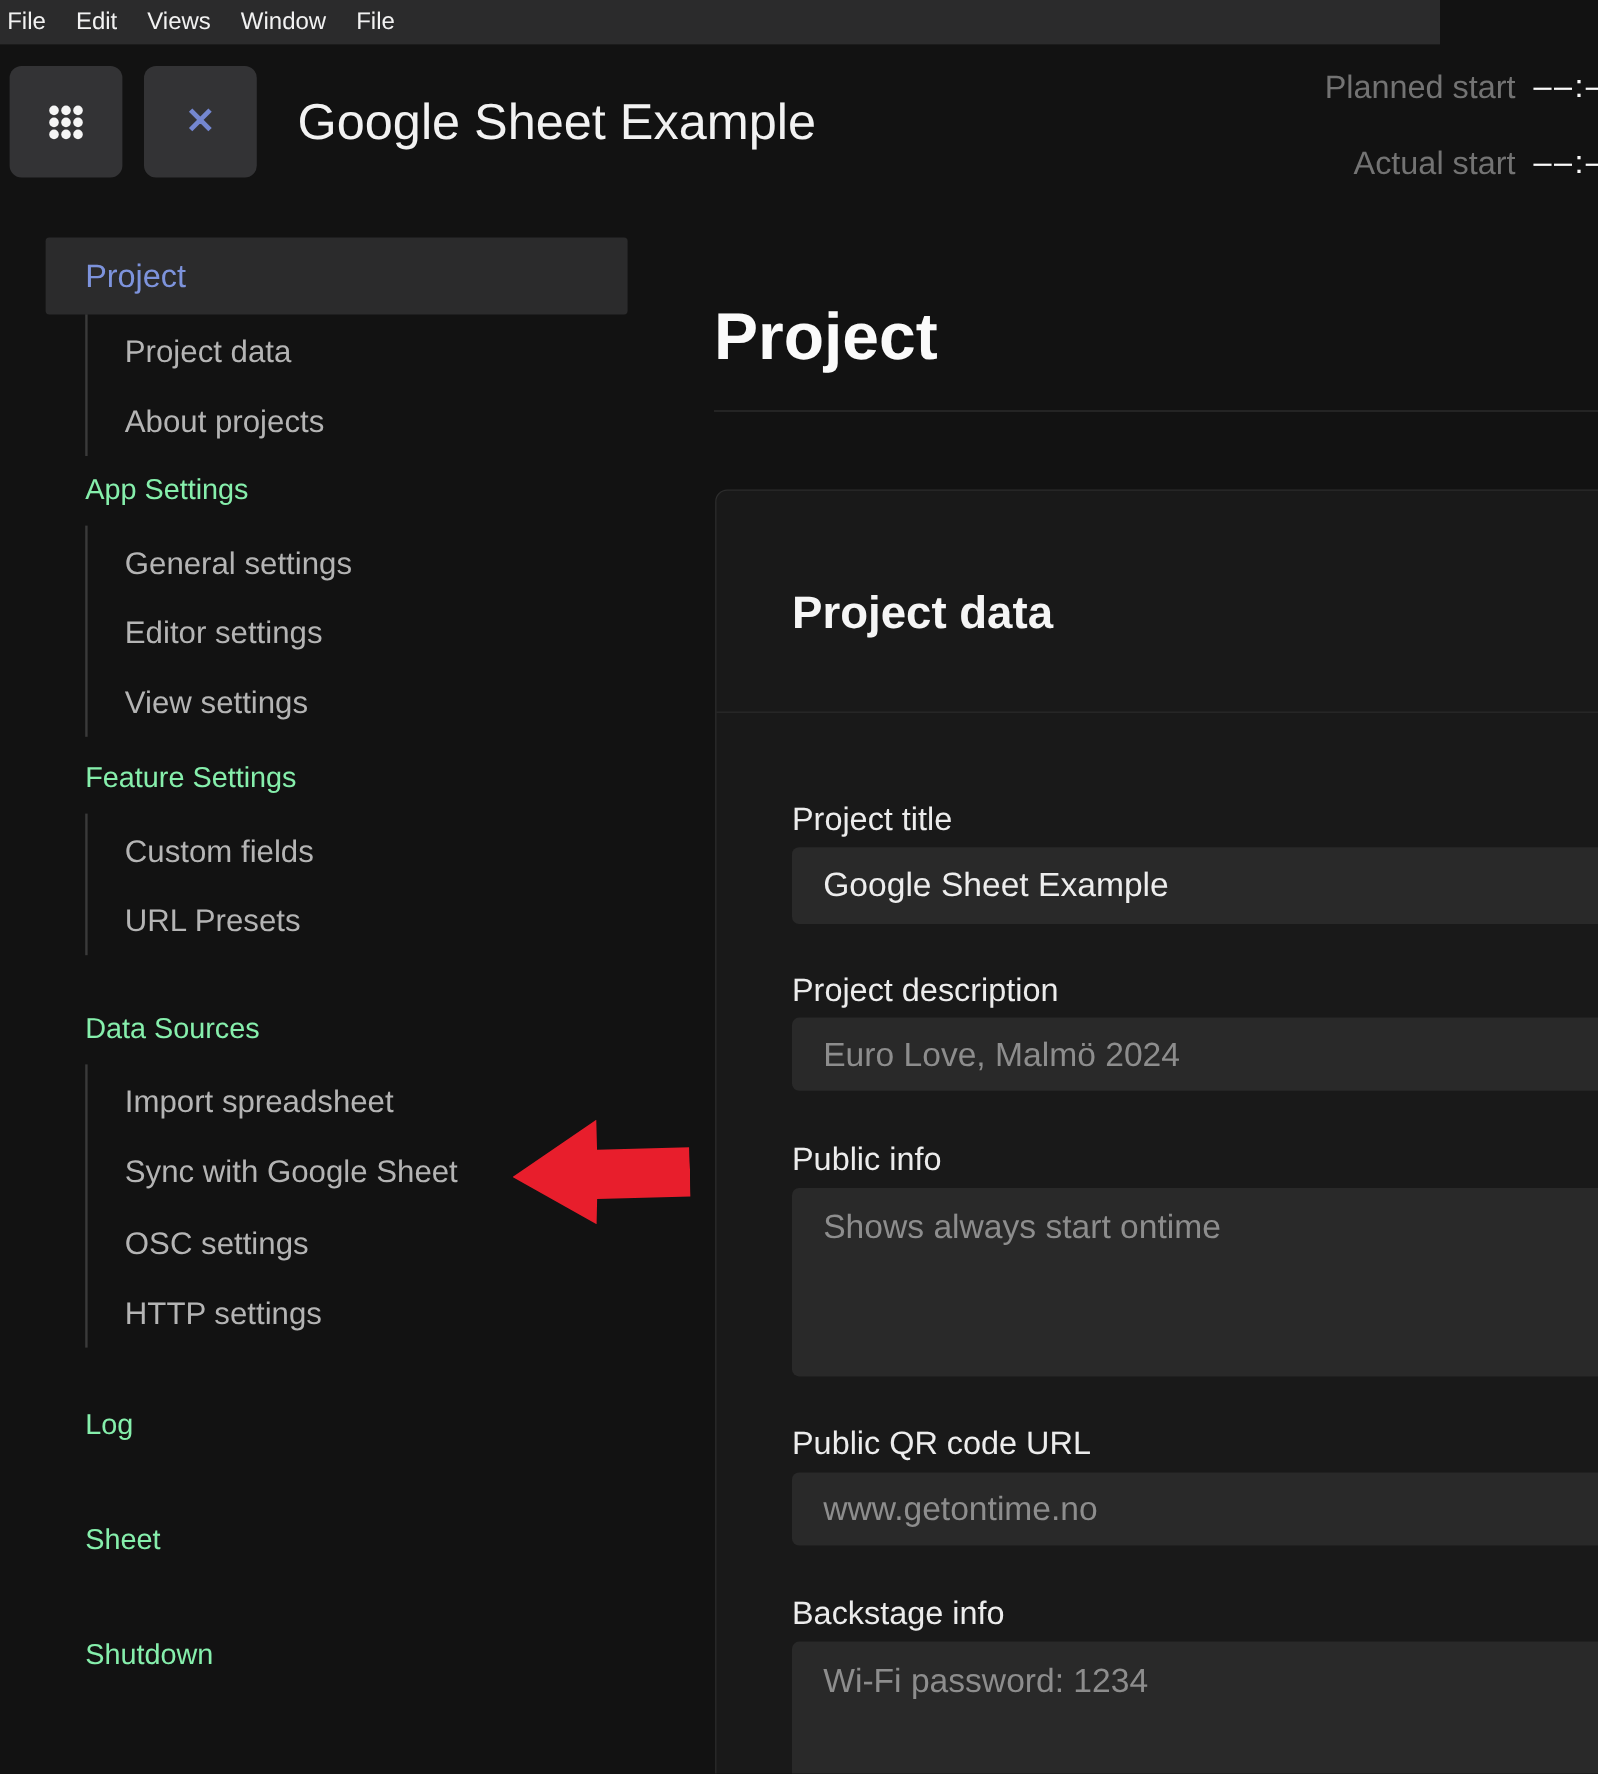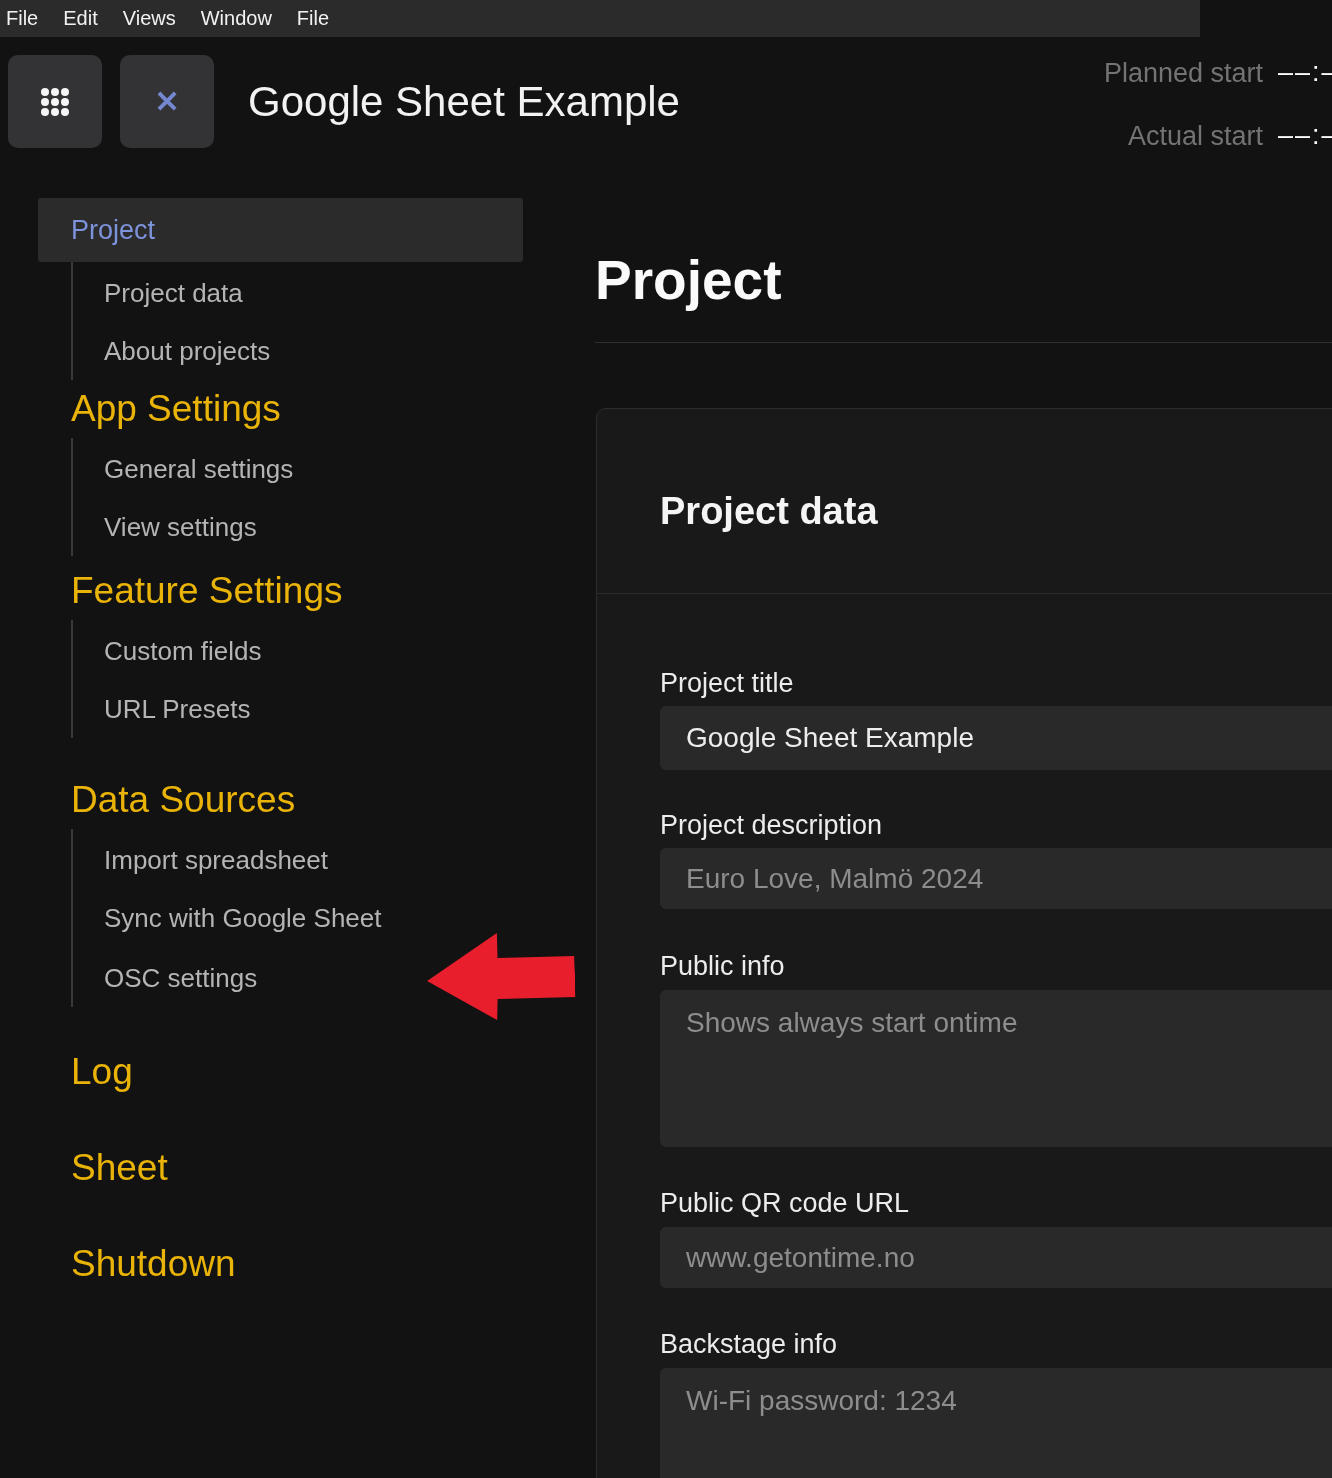--- a/index.html
+++ b/index.html
@@ -44,21 +44,21 @@
     display: flex; align-items: center; padding-left: 33px;
     color: #7d93dc; font-size: 27px; cursor: pointer;
   }
   .side-group { margin-left: 33px; border-left: 2px solid #3a3a3a; padding-top: 2px; }
   .side-sub {
     height: 58px; display: flex; align-items: center; padding-left: 31px;
     color: #b4b4b4; font-size: 26px; cursor: pointer;
   }
   .side-header {
     height: 58px; display: flex; align-items: center; padding-left: 33px;
-    color: #eab308; font-size: 37px; cursor: pointer;
+    color: #86efac; font-size: 24px; cursor: pointer;
   }
   .mt6 { margin-top: 6px; }
   .mt33 { margin-top: 33px; }
   .mt4 { margin-top: 4px; }
   .mt36 { margin-top: 36px; }
   .mt38 { margin-top: 38px; }
 
   
   .red-arrow {
     position: absolute; left: 427px; top: 931px; width: 148px; height: 89px;
@@ -148,37 +148,39 @@
   <div class="side-selected">Project</div>
 
   <div class="side-group">
     <div class="side-sub">Project data</div>
     <div class="side-sub">About projects</div>
   </div>
 
   <div class="side-header">App Settings</div>
   <div class="side-group">
     <div class="side-sub">General settings</div>
+    <div class="side-sub">Editor settings</div>
     <div class="side-sub">View settings</div>
   </div>
 
   <div class="side-header mt6">Feature Settings</div>
   <div class="side-group">
     <div class="side-sub">Custom fields</div>
     <div class="side-sub">URL Presets</div>
   </div>
 
   <div class="side-header mt33">Data Sources</div>
   <div class="side-group">
     <div class="side-sub">Import spreadsheet</div>
     <div class="side-sub">Sync with Google Sheet</div>
   </div>
 
   <div class="side-group">
     <div class="side-sub">OSC settings</div>
+    <div class="side-sub">HTTP settings</div>
   </div>
 
   <div class="side-header mt36">Log</div>
   <div class="side-header mt38">Sheet</div>
   <div class="side-header mt38">Shutdown</div>
 </nav>
 
 <div class="red-arrow"></div>
 
 <main>

